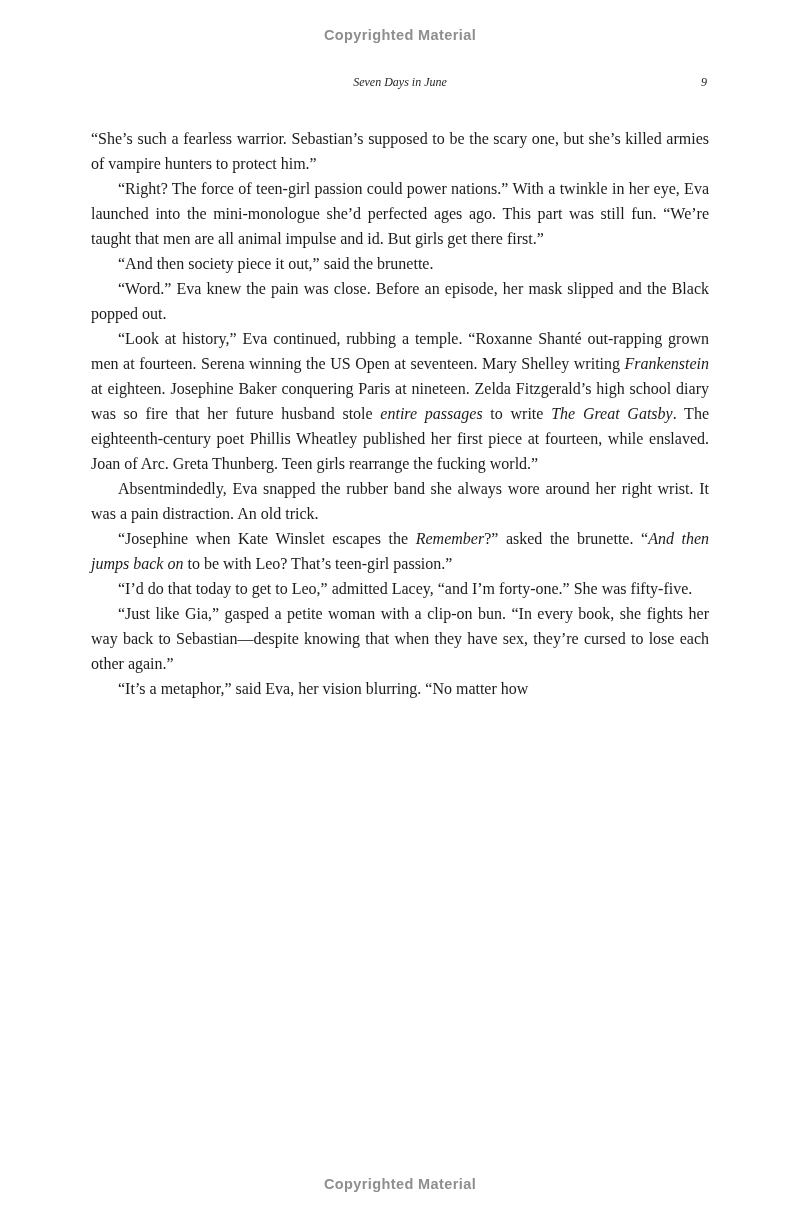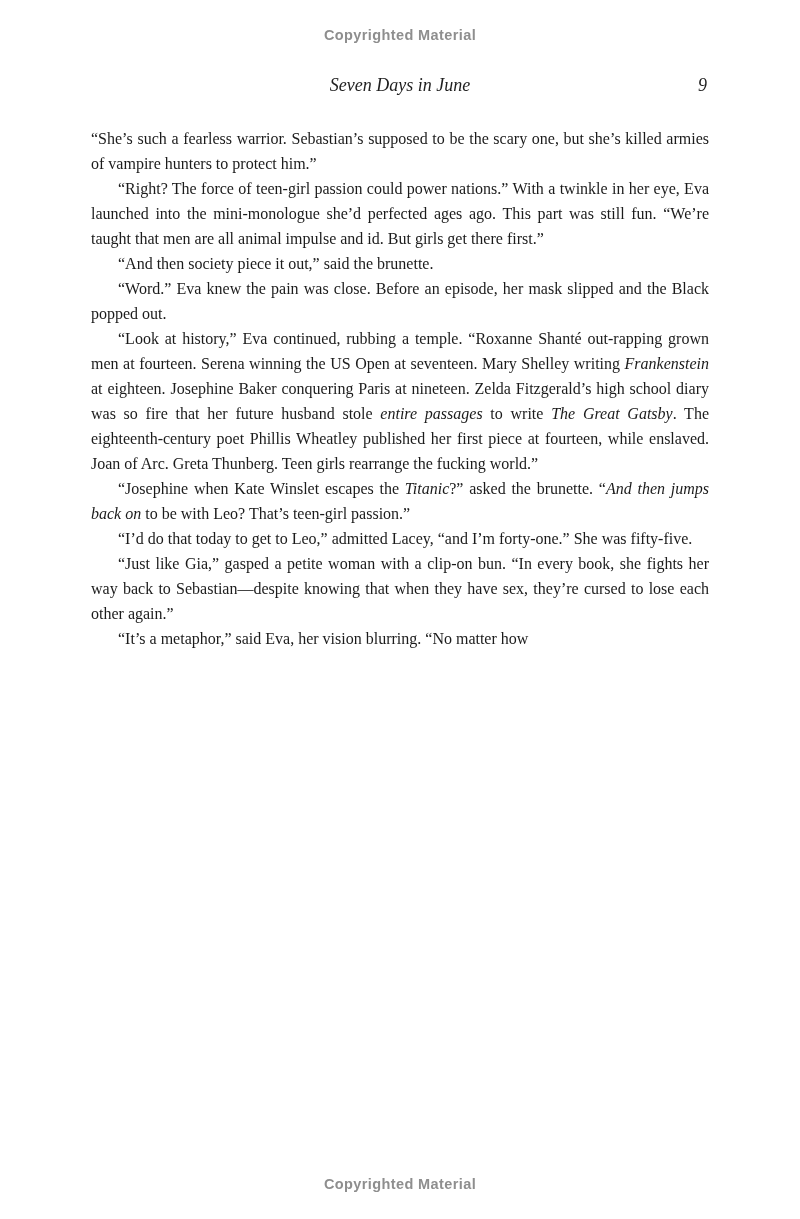--- a/index.html
+++ b/index.html
@@ -25,21 +25,21 @@
   }
   .watermark.top { top: 27px; }
   .watermark.bottom { top: 1176px; }
   .running-head {
     position: absolute;
     top: 75px;
     left: 91px;
     right: 91px;
     height: 24px;
     font-style: italic;
-    font-size: 18px;
+    font-size: 12px;
     color: #1f1f1f;
   }
   .running-head .book-title {
     display: block;
     text-align: center;
   }
   .running-head .page-number {
     position: absolute;
     right: 2px;
     top: 0;
@@ -73,21 +73,22 @@
     <span class="book-title">Seven Days in June</span>
     <span class="page-number">9</span>
   </div>
 
   <div class="page-body">
       <p><span>“She’s such a fearless warrior. Sebastian’s supposed to be the scary one, but she’s killed armies of vampire hunters to protect him.”</span></p>
       <p class="indent"><span>“Right? The force of teen-girl passion could power nations.” With a twinkle in her eye, Eva launched into the mini-monologue she’d perfected ages ago. This part was still fun. “We’re taught that men are all animal impulse and id. But girls get there first.”</span></p>
       <p class="indent"><span>“And then society piece it out,” said the brunette.</span></p>
       <p class="indent"><span>“Word.” Eva knew the pain was close. Before an episode, her mask slipped and the Black popped out.</span></p>
       <p class="indent"><span>“Look at history,” Eva continued, rubbing a temple. “Roxanne Shanté out-rapping grown men at fourteen. Serena winning the US Open at seventeen. Mary Shelley writing </span><span class="italic">Frankenstein</span><span> at eighteen. Josephine Baker conquering Paris at nineteen. Zelda Fitzgerald’s high school diary was so fire that her future husband stole </span><span class="italic">entire passages</span><span> to write </span><span class="italic">The Great Gatsby</span><span>. The eighteenth-century poet Phillis Wheatley published her first piece at fourteen, while enslaved. Joan of Arc. Greta Thunberg. Teen girls rearrange the fucking world.”</span></p>
-      <p class="indent"><span>“Josephine when Kate Winslet escapes the </span><span class="italic">Titanic</span><span>?” asked the brunette. “</span><span class="italic">And then jumps back on</span><span> to be with Leo? That’s teen-girl passion.”</span></p>
+      <p class="indent"><span>Absentmindedly, Eva snapped the rubber band she always wore around her right wrist. It was a pain distraction. An old trick.</span></p>
+      <p class="indent"><span>“Josephine when Kate Winslet escapes the </span><span class="italic">Remember</span><span>?” asked the brunette. “</span><span class="italic">And then jumps back on</span><span> to be with Leo? That’s teen-girl passion.”</span></p>
       <p class="indent"><span>“I’d do that today to get to Leo,” admitted Lacey, “and I’m forty-one.” She was fifty-five.</span></p>
       <p class="indent"><span>“Just like Gia,” gasped a petite woman with a clip-on bun. “In every book, she fights her way back to Sebastian—despite knowing that when they have sex, they’re cursed to lose each other again.”</span></p>
       <p class="indent"><span>“It’s a metaphor,” said Eva, her vision blurring. “No matter how</span></p>
     </div>
 
   <div class="watermark bottom">Copyrighted Material</div>
 
 </div>
 
 </body></html>

